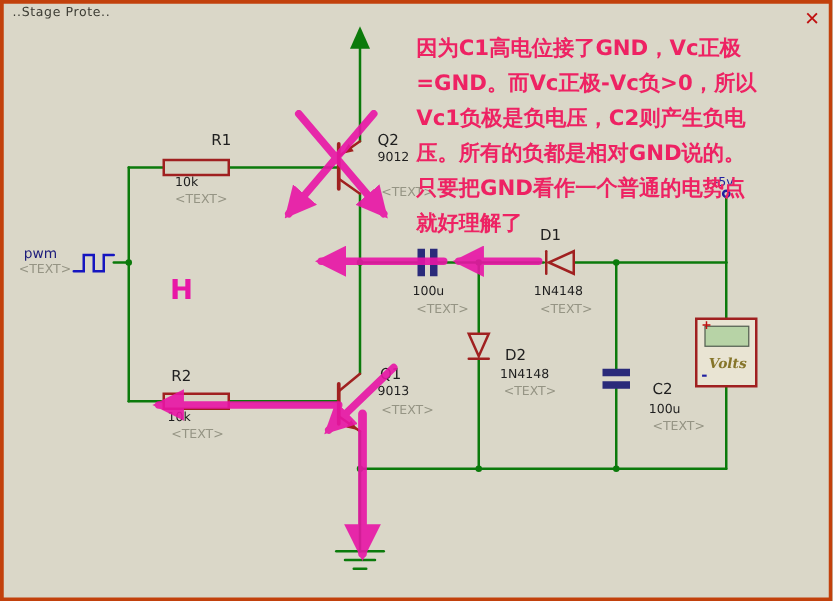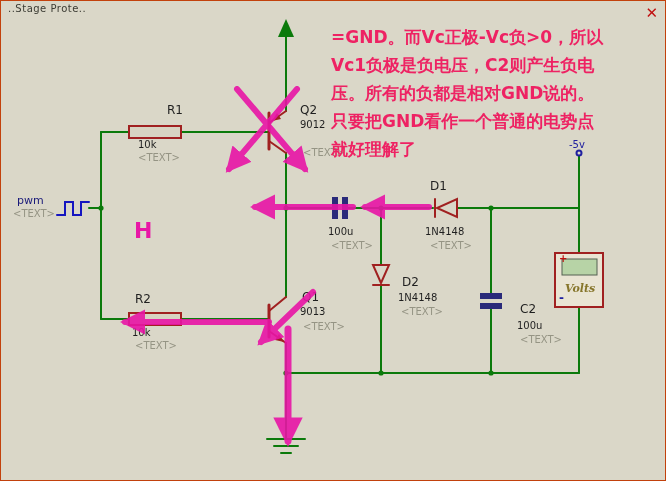--- a/index.html
+++ b/index.html
@@ -1,17 +1,17 @@
 <!DOCTYPE html>
 <html><head>
 <meta charset="utf-8">
 <style>
   html,body{margin:0;padding:0;background:#bdb9ad;}
   #screen{position:relative;width:666px;height:481px;background:#dad7c8;overflow:hidden;
-          font-family:"DejaVu Sans","Liberation Sans",sans-serif;border:1px solid #c2410c;box-sizing:border-box;}
+          font-family:"DejaVu Sans","Liberation Sans",sans-serif;border:3px solid #c2410c;box-sizing:border-box;}
   svg.layer{position:absolute;left:0;top:0;width:666px;height:481px;}
   #circuit{z-index:1;}
   #arrows{z-index:3;pointer-events:none;}
   .lbl{position:absolute;color:#1f1f1f;font-size:12px;white-space:nowrap;line-height:1;}
   .val{font-size:10px;}
   .ph{color:#959484;font-size:10px;}
   .blue{color:#1a1a7a;}
   .title{position:absolute;top:2px;left:7px;font-size:10px;color:#3b3b33;z-index:2;letter-spacing:.5px;}
   .close{position:absolute;top:5px;right:7px;color:#c01010;font-weight:bold;font-size:15px;z-index:6;line-height:1;}
   .anno{position:absolute;left:330px;top:22px;width:334px;z-index:4;color:#ee2263;
@@ -185,20 +185,21 @@
       <path d="M352,206 L254,206" marker-end="url(#ah)"></path>
       <path d="M268,321 L124,321" marker-end="url(#ah)"></path>
       <path d="M312,291 L260,341" marker-end="url(#ah)"></path>
       <path d="M287,328 L287,440" stroke-width="7" marker-end="url(#ah)"></path>
     </g>
   </svg>
 
   <div class="hmark">H</div>
 
   <div class="anno">
+    <div>因为C1高电位接了GND，Vc正极</div>
     <div>=GND。而Vc正极-Vc负&gt;0，所以</div>
     <div>Vc1负极是负电压，C2则产生负电</div>
     <div>压。所有的负都是相对GND说的。</div>
     <div>只要把GND看作一个普通的电势点</div>
     <div>就好理解了</div>
   </div>
 
 
 </div>
 

